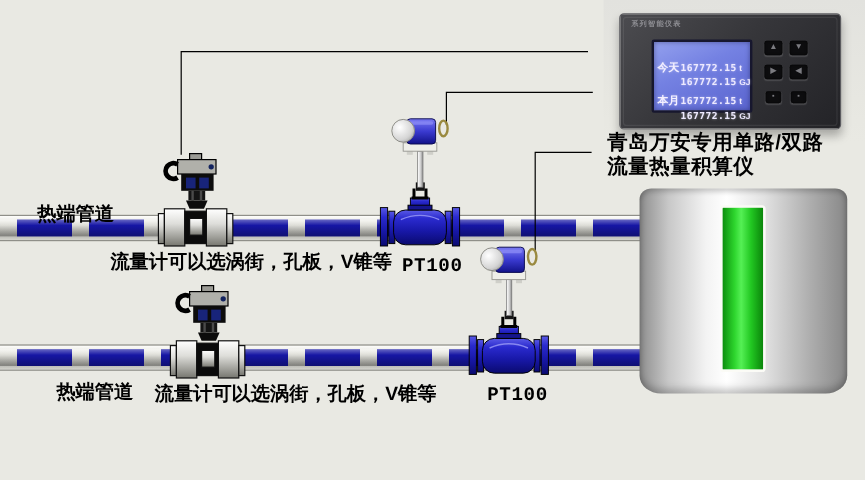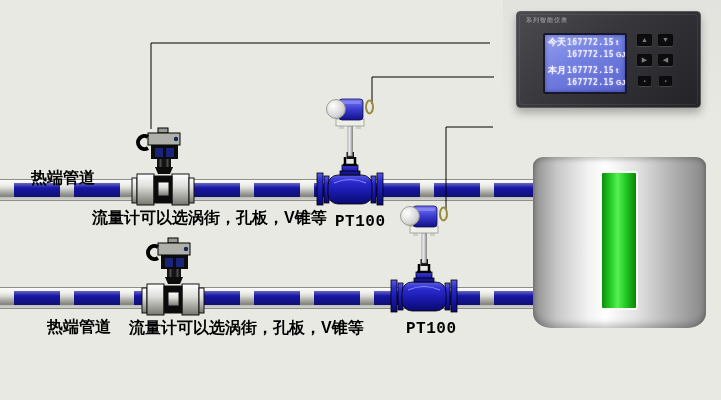--- a/index.html
+++ b/index.html
@@ -39,21 +39,21 @@
   .device{position:absolute;left:516px;top:11px;width:183px;height:95px;z-index:6;border-radius:4px;
         background:linear-gradient(135deg,#4c4c50 0%,#36363a 45%,#232327 100%);
         border:1px solid #5b5b5f;box-shadow:0 5px 8px rgba(0,0,0,.28)}
   .device::after{content:"";position:absolute;inset:2px;border:1px solid rgba(255,255,255,.08);border-radius:3px;pointer-events:none}
   .brand{position:absolute;left:9px;top:4px;font-size:6px;color:#8d8d92;letter-spacing:1px;font-weight:bold}
   .lcd{position:absolute;left:26px;top:21px;width:84px;height:61px;box-sizing:border-box;border-radius:2px;
         border:2px solid #17172e;
         background:linear-gradient(155deg,#93a0ee 0%,#7481e2 40%,#5a64cf 100%);
         box-shadow:inset 0 0 4px rgba(0,0,40,.4)}
   .lcd-row{display:flex;align-items:baseline;height:14px;padding:0 3px;margin-top:0}
-  .lcd-row:first-child{margin-top:1px}
+  .lcd-row:first-child{margin-top:15px}
   .lcd-label{font:bold 9px "Liberation Sans","DejaVu Sans",sans-serif;color:#f4f0ff;width:19px;flex:none;
         text-shadow:0 0 2px rgba(235,235,255,.55)}
   .lcd-val{margin-left:auto;font:bold 8px "DejaVu Sans Mono",monospace;color:#eeeaff;letter-spacing:.4px;
         text-shadow:0 0 2px rgba(235,235,255,.55)}
   .lcd-unit{font:bold 7px "Liberation Sans","DejaVu Sans",sans-serif;color:#eeeaff;margin-left:2px;width:13px;
         text-shadow:0 0 2px rgba(235,235,255,.55)}
   .dbtn{position:absolute;width:15px;height:12px;background:#0d0d0f;border-radius:2px;
         box-shadow:0 1px 1px rgba(255,255,255,.14), inset 0 0 2px #000;
         color:#7b7b80;font-size:7px;line-height:12px;text-align:center}
   .dbtn.small{width:13px;height:10px;line-height:10px;font-size:6px}
@@ -239,14 +239,16 @@
     <div class="dbtn small" style="left:121px;top:64px">▪</div>
     <div class="dbtn small" style="left:142px;top:64px">▪</div>
   </div>
 
   <div class="lbl lbl-big" style="left:31px;top:168px">热端管道</div>
   <div class="lbl lbl-big" style="left:47px;top:317px">热端管道</div>
   <div class="lbl lbl-note" style="left:92px;top:208px">流量计可以选涡街，孔板，V锥等</div>
   <div class="lbl lbl-note" style="left:129px;top:318px">流量计可以选涡街，孔板，V锥等</div>
   <div class="lbl lbl-pt" style="left:335px;top:213px">PT100</div>
   <div class="lbl lbl-pt" style="left:406px;top:320px">PT100</div>
+  <div class="lbl lbl-cap" style="left:506px;top:107px;z-index:7">青岛万安专用单路/双路</div>
+  <div class="lbl lbl-cap" style="left:506px;top:127px;z-index:7">流量热量积算仪</div>
 
 </div>
 
 </body></html>

